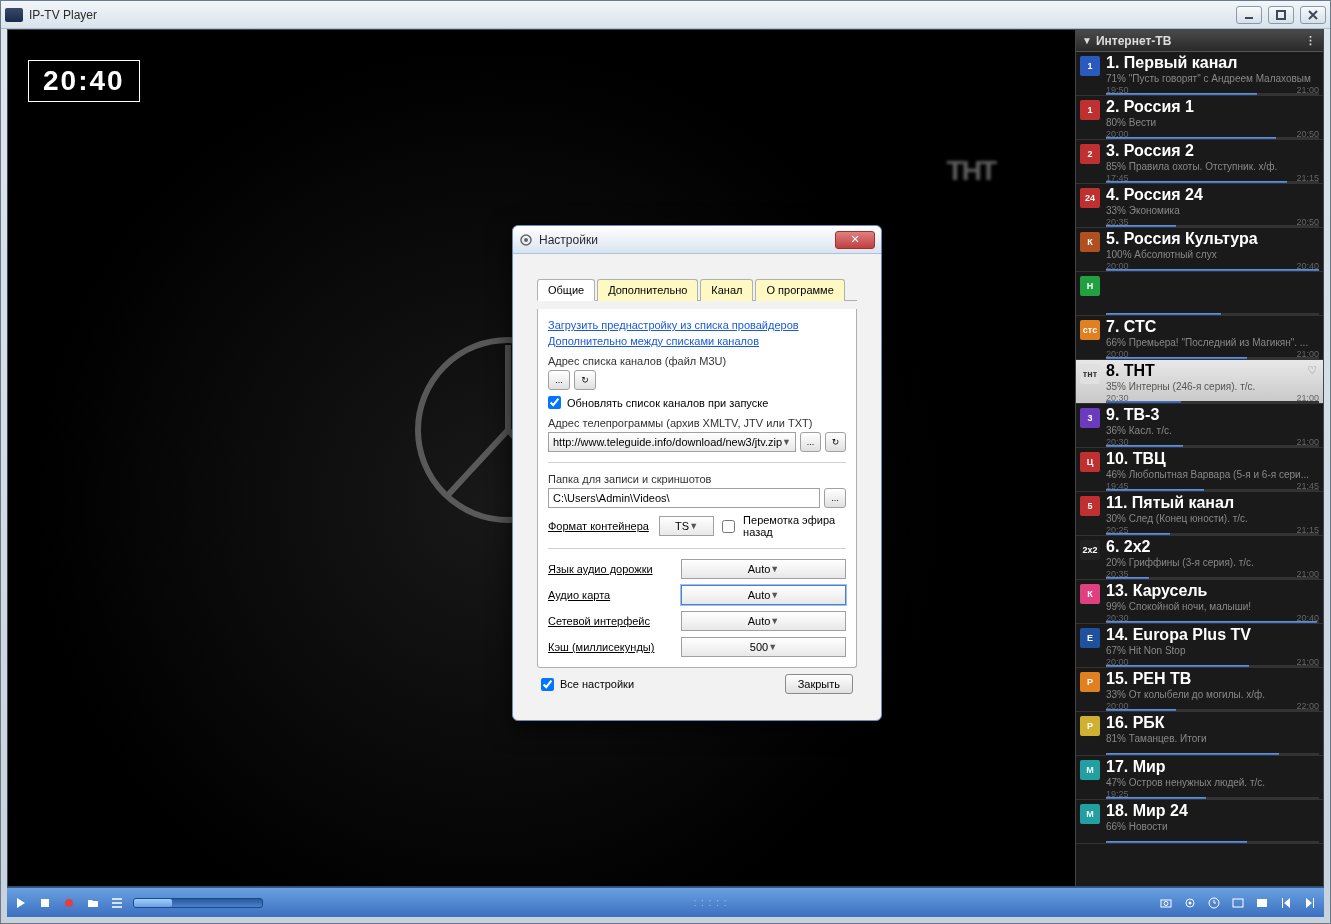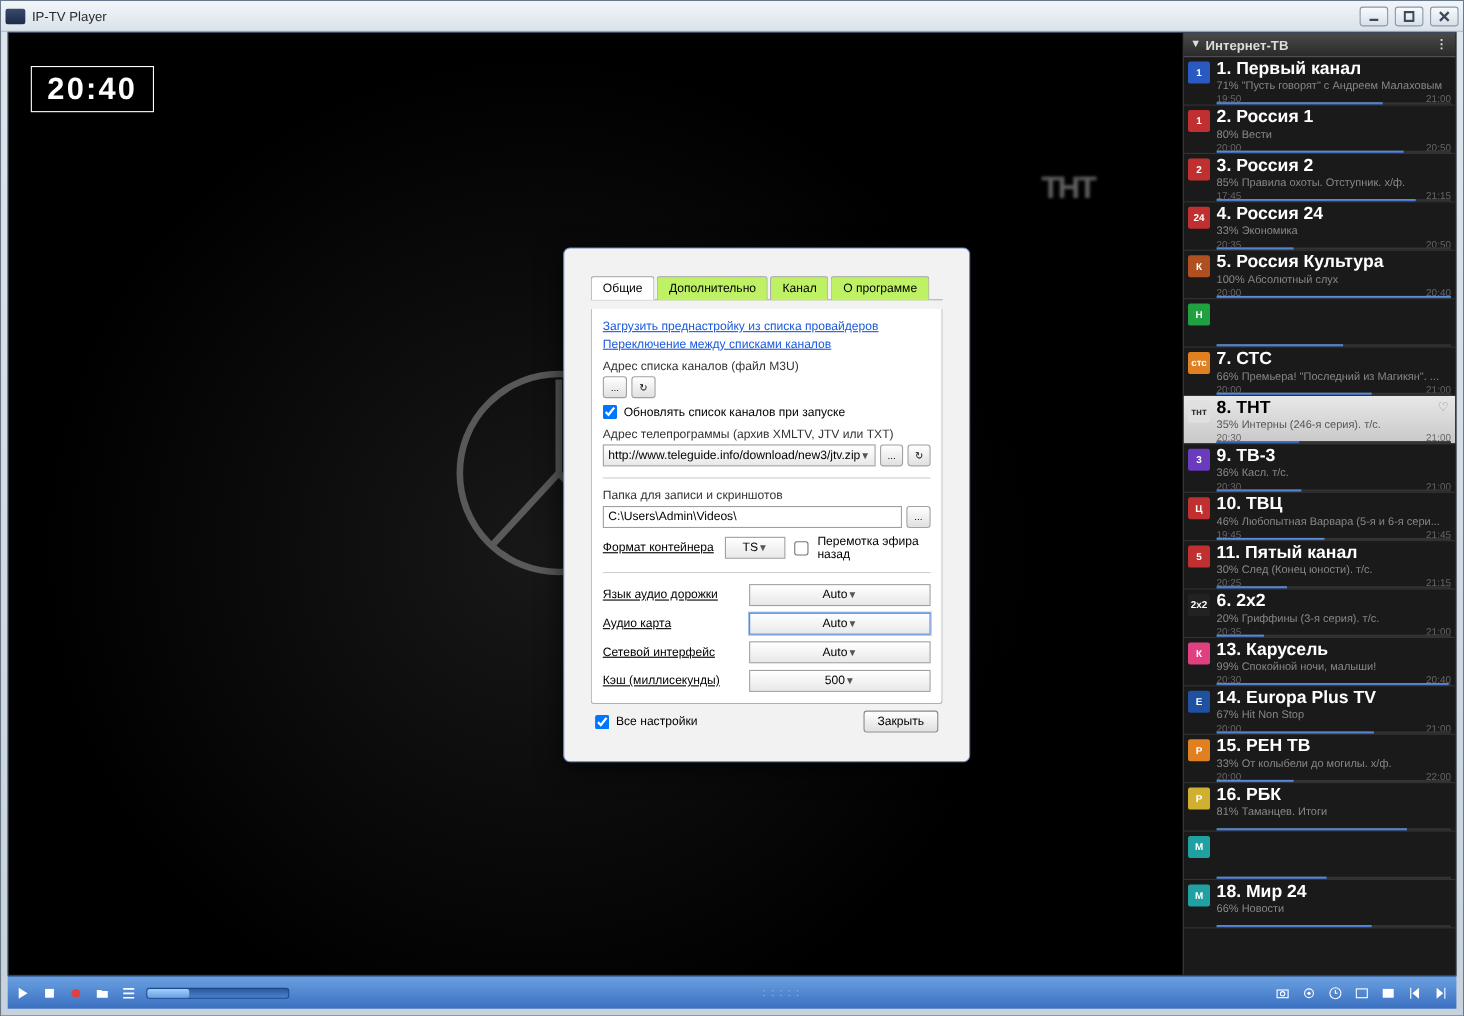--- a/index.html
+++ b/index.html
@@ -51,21 +51,21 @@
 .bb-grip { color: #a0c0e8; font-size: 10px; letter-spacing: 1px; }
 
 
 .dialog { position: absolute; top: 225px; left: 512px; width: 370px; background: #f2f2f2; border: 1px solid #6a8abf; border-radius: 6px; box-shadow: 0 6px 24px rgba(0,0,0,0.7); font-size: 11px; }
 .dlg-titlebar { height: 28px; background: linear-gradient(#fff,#d8e4f0); border-bottom: 1px solid #b0c0d8; display: flex; align-items: center; padding: 0 6px; border-radius: 6px 6px 0 0; }
 .dlg-titlebar .dlg-icon { width: 14px; height: 14px; margin-right: 6px; }
 .dlg-titlebar .dlg-title { font-size: 12px; color: #2a2a2a; flex: 1; }
 .dlg-close { width: 40px; height: 18px; background: linear-gradient(#e08080,#c04040); border: 1px solid #a03030; border-radius: 3px; color: #fff; display: flex; align-items: center; justify-content: center; font-size: 11px; cursor: pointer; }
 .dlg-body { padding: 24px; }
 .tabs { display: flex; border-bottom: 1px solid #b0b0b0; margin-bottom: 8px; }
-.tab { padding: 4px 10px; border: 1px solid #b0b0b0; border-bottom: none; border-radius: 3px 3px 0 0; margin-right: 2px; background: #bef264; font-size: 11px; cursor: pointer; position: relative; top: 1px; }
+.tab { padding: 4px 10px; border: 1px solid #b0b0b0; border-bottom: none; border-radius: 3px 3px 0 0; margin-right: 2px; background: #fef9c3; font-size: 11px; cursor: pointer; position: relative; top: 1px; }
 .tab.active { background: #fff; border-bottom: 1px solid #fff; }
 .tab-pane { background: #fff; border: 1px solid #b0b0b0; border-top: none; padding: 10px; border-radius: 0 0 3px 3px; }
 .link { color: #1a5adf; text-decoration: underline; cursor: pointer; display: block; margin-bottom: 4px; font-size: 11px; }
 .field-label { font-size: 11px; color: #333; margin-top: 8px; margin-bottom: 3px; }
 .input-row { display: flex; gap: 4px; align-items: center; }
 .text-input { flex: 1; height: 20px; border: 1px solid #a0a0a0; padding: 1px 4px; font-size: 11px; background: #fff; }
 .small-btn { width: 22px; height: 20px; border: 1px solid #a0a0a0; background: linear-gradient(#fff,#e0e0e0); border-radius: 3px; font-size: 9px; display:flex;align-items:center;justify-content:center; cursor: pointer; }
 .checkbox-row { display: flex; align-items: center; gap: 6px; margin-top: 6px; font-size: 11px; }
 .checkbox-row input { width: 13px; height: 13px; }
 .select-row { display: flex; align-items: center; margin-top: 6px; gap: 8px; font-size: 11px; }
@@ -351,20 +351,28 @@
                 <span></span>
               </div>
     </div>
 
     <div class="channel-progress">
               <div class="channel-progress-fill" style="width:81%"></div>
             </div>
   </div>
           <div class="channel-item">
     <div class="channel-icon" style="background:#20a0a0;color:#fff">М</div>
+    <div class="channel-body">
+      <div class="channel-name">17. Мир</div>
+      <div class="channel-prog">47% Остров ненужных людей. т/с.</div>
+      <div class="channel-times">
+                <span>19:25</span>
+                <span></span>
+              </div>
+    </div>
 
     <div class="channel-progress">
               <div class="channel-progress-fill" style="width:47%"></div>
             </div>
   </div>
           <div class="channel-item">
     <div class="channel-icon" style="background:#20a0a0;color:#fff">М</div>
     <div class="channel-body">
       <div class="channel-name">18. Мир 24</div>
       <div class="channel-prog">66% Новости</div>
@@ -449,30 +457,38 @@
       </div>
     <div class="bb-btn">
         <svg viewBox="0 0 12 12">
           <path d="M2 1 L8 6 L2 11 Z M9 1 H10 V11 H9 Z"></path>
         </svg>
       </div>
   </div>
 </div>
 
 <div class="dialog">
+  <div class="dlg-titlebar">
+    <svg class="dlg-icon" viewBox="0 0 14 14">
+        <circle cx="7" cy="7" r="5" fill="none" stroke="#666" stroke-width="1.5"></circle>
+        <circle cx="7" cy="7" r="2" fill="#666"></circle>
+      </svg>
+    <div class="dlg-title">Настройки</div>
+    <div class="dlg-close">✕</div>
+  </div>
   <div class="dlg-body">
     <div class="tabs">
       <div class="tab active">Общие</div>
       <div class="tab">Дополнительно</div>
       <div class="tab">Канал</div>
       <div class="tab">О программе</div>
     </div>
     <div class="tab-pane">
       <a class="link">Загрузить преднастройку из списка провайдеров</a>
-      <a class="link">Переключение между списками каналов</a>
+      <a class="link">Дополнительно между списками каналов</a>
 
       <div class="field-label">Адрес списка каналов (файл M3U)</div>
       <div class="input-row">
         <div class="small-btn">...</div>
         <div class="small-btn">↻</div>
       </div>
       <div class="checkbox-row">
         <input type="checkbox" checked="" style="">
         <span>Обновлять список каналов при запуске</span>
       </div>

